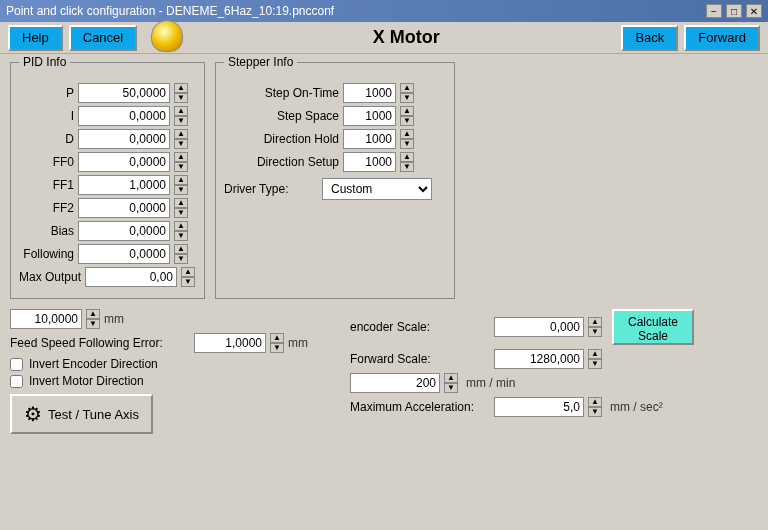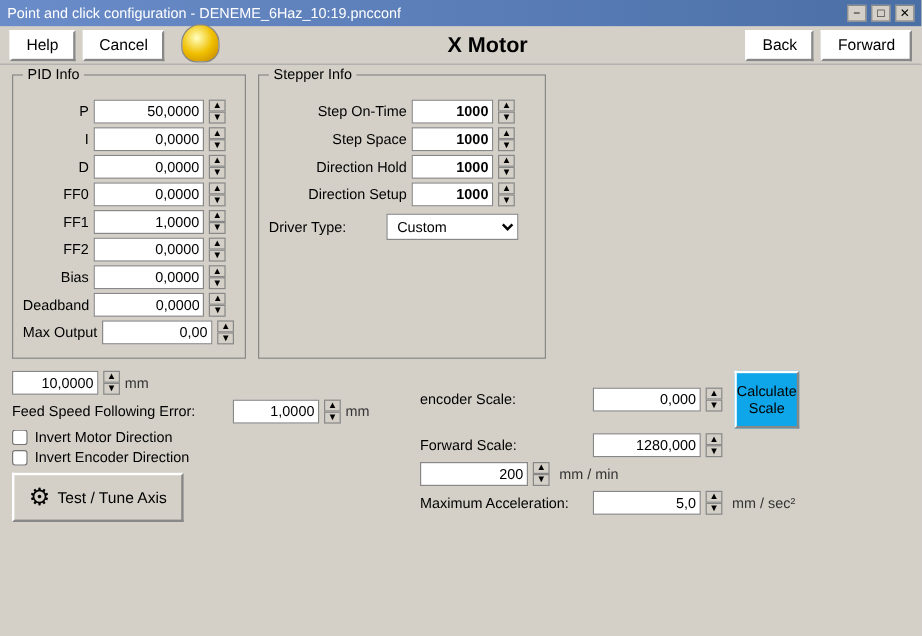--- a/index.html
+++ b/index.html
@@ -42,21 +42,21 @@
       gap: 6px;
     }
     .top-bar-title {
       flex: 1;
       text-align: center;
       font-size: 18px;
       font-weight: bold;
     }
     .toolbar-btn {
       padding: 3px 12px;
-      background: #ffffff;
+      background: #0ea5e9;
       border: 2px solid;
       border-color: #fff #888 #888 #fff;
       cursor: pointer;
       font-size: 13px;
     }
     .main-content {
       padding: 8px 10px;
     }
     .panels-row {
       display: flex;
@@ -107,21 +107,21 @@
     .spin-btn {
       width: 14px;
       height: 10px;
       background: #d4d0c8;
       border: 1px solid #888;
       font-size: 8px;
       cursor: pointer;
       display: flex; align-items: center; justify-content: center;
       line-height: 1;
     }
-    .stepper-input { width: 68px; font-weight: bold; }
+    .stepper-input { width: 53px; }
     .driver-row {
       display: flex;
       align-items: center;
       margin-top: 6px;
       gap: 8px;
     }
     .driver-label { font-size: 12px; min-width: 90px; }
     select {
       background: white;
       border: 1px solid #888;
@@ -155,27 +155,27 @@
       height: 20px;
       padding: 1px 3px;
       font-size: 12px;
       width: 72px;
       text-align: right;
     }
     .measure-unit { font-size: 12px; color: #333; }
     .encoder-label { font-size: 12px; min-width: 140px; }
     .encoder-input { width: 90px; }
     .calc-btn {
-      background: #0ea5e9;
+      background: #5eead4;
       border: 2px solid;
       border-color: #fff #888 #888 #fff;
-      padding: 4px 0;
-      cursor: pointer;
-      font-size: 12px;
-      height: 48px;
+      padding: 4px 14px;
+      cursor: pointer;
+      font-size: 12px;
+      height: 36px;
       line-height: 1.2;
       text-align: center;
     }
     .encoder-row {
       display: flex;
       align-items: center;
       margin-bottom: 4px;
       gap: 4px;
     }
     .checkbox-row {
@@ -295,21 +295,21 @@
       <div class="form-row">
         <span class="form-label pid-label">Bias</span>
         <input class="num-input" type="text" value="0,0000" style="">
         <div class="spin-btns">
           <button class="spin-btn">▲</button>
           <button class="spin-btn">▼</button>
         </div>
       </div>
 
       <div class="form-row">
-        <span class="form-label pid-label">Deadband</span>
+        <span class="form-label pid-label">Following</span>
         <input class="num-input" type="text" value="0,0000" style="">
         <div class="spin-btns">
           <button class="spin-btn">▲</button>
           <button class="spin-btn">▼</button>
         </div>
       </div>
 
       <div class="form-row">
         <span class="form-label pid-label">Max Output</span>
         <input class="num-input" type="text" value="0,00" style="">
@@ -387,25 +387,25 @@
           <span class="measure-label">Feed Speed Following Error:</span>
           <input class="measure-input" type="text" value="1,0000" style="">
           <div class="spin-btns">
             <button class="spin-btn">▲</button>
             <button class="spin-btn">▼</button>
           </div>
           <span class="measure-unit">mm</span>
         </div>
         <div class="checkbox-row">
           <input type="checkbox" style="">
-          <span>Invert Motor Direction</span>
+          <span>Invert Encoder Direction</span>
         </div>
         <div class="checkbox-row">
           <input type="checkbox" style="">
-          <span>Invert Encoder Direction</span>
+          <span>Invert Motor Direction</span>
         </div>
         <button class="test-btn">
           <span style="font-size:20px;">⚙</span>
           <span>Test / Tune Axis</span>
         </button>
       </div>
 
       <div class="bottom-right">
 
         <div class="encoder-row">

